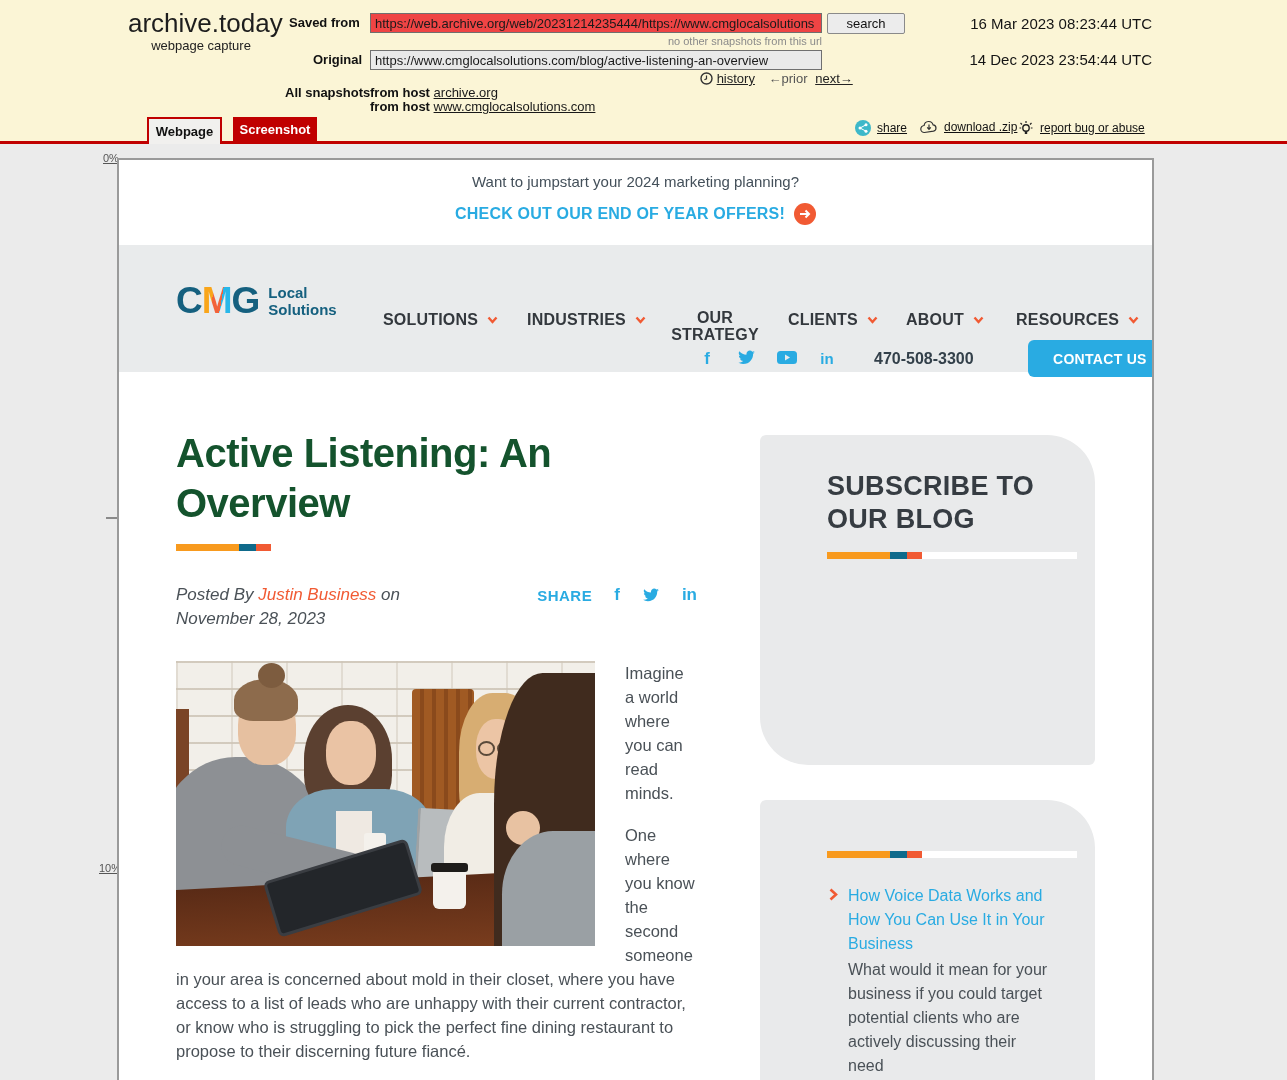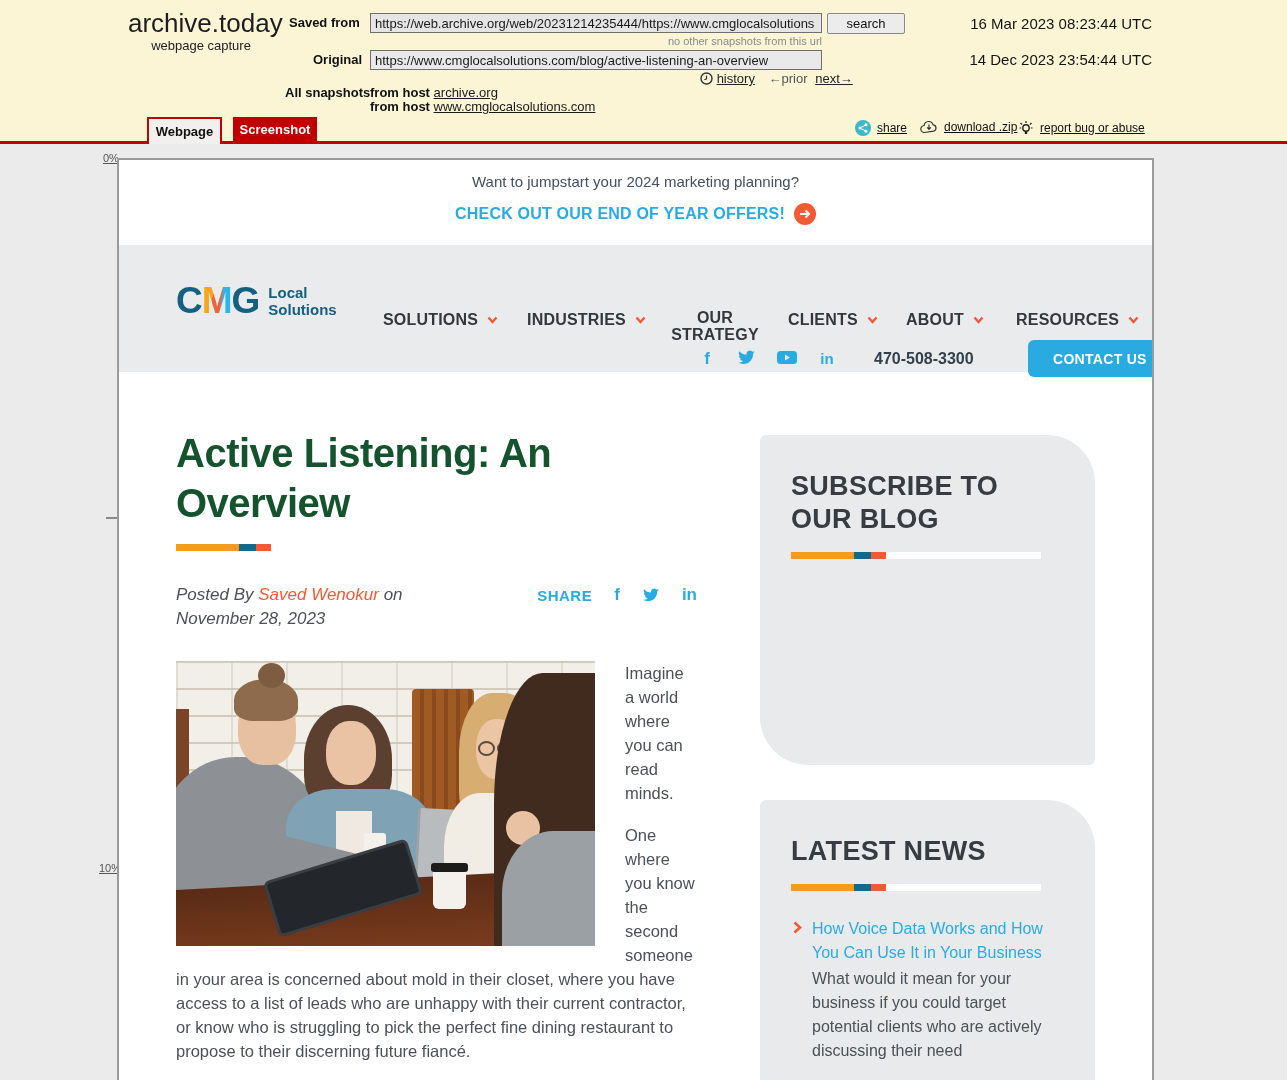--- a/index.html
+++ b/index.html
@@ -12,21 +12,21 @@
   .arch-brand-title { position:absolute; left:128px; top:8px; width:146px; text-align:center;
     font-size:26px; color:#1d1d1d; letter-spacing:0; }
   .arch-brand-sub { position:absolute; left:128px; top:38px; width:146px; text-align:center;
     font-size:13px; color:#222; }
   .arch-lbl { position:absolute; font-size:13px; font-weight:bold; color:#111; }
   .lbl-saved { left:289px; top:15px; }
   .lbl-orig { left:313px; top:52px; }
   .lbl-snaps { left:285px; top:85px; }
   .arch-input { position:absolute; height:20px; width:452px; border:1px solid #6f6f6f;
     font-size:13px; color:#1a1a1a; padding:1px 4px; font-family:"Liberation Sans",sans-serif; }
-  .in-saved { left:370px; top:13px; background:#e5e5e5; }
+  .in-saved { left:370px; top:13px; background:#ef4444; }
   .in-orig { left:370px; top:50px; background:#e9e9e9; }
   .arch-search { position:absolute; left:827px; top:13px; width:78px; height:21px;
     background:#ececec; border:1px solid #8a8a8a; border-radius:2px; font-size:13px; color:#111;
     font-family:"Liberation Sans",sans-serif; }
   .arch-note { position:absolute; left:590px; top:35px; width:232px; text-align:right;
     font-size:11px; color:#8a8a8a; }
   .arch-date { position:absolute; left:930px; width:222px; text-align:right; font-size:15px; color:#141414; }
   .d1 { top:15px; } .d2 { top:51px; }
   .arch-history { position:absolute; left:700px; top:71px; font-size:13px; color:#333; }
   .arch-history a, .hist-link { color:#222; text-decoration:underline; cursor:pointer; }
@@ -137,21 +137,21 @@
   .cup-lid { left:255px; top:202px; width:37px; height:9px; background:#1e1c1a; border-radius:3px; }
   .man-arm { left:44px; top:178px; width:150px; height:40px; background:#8d9094; border-radius:20px; transform:rotate(14deg); }
   .tablet { left:92px; top:198px; width:150px; height:58px; background:#23262a; border-radius:6px;
     transform:rotate(-17deg); border:3px solid #3a3d42; }
   .fg-hair { left:318px; top:12px; width:101px; height:273px; background:#402b1e; border-radius:48% 0 0 0; }
   .fg-shoulder { left:330px; top:150px; width:34px; height:34px; background:#e8c2a2; border-radius:50%; }
   .fg-sweater { left:326px; top:170px; width:93px; height:115px; background:#9aa0a4; border-radius:55% 0 0 0; }
 
   
   .sidebar { position:absolute; left:641px; top:275px; width:335px; }
-  .card { background:#e9eaeb; border-radius:6px 48px 6px 48px; padding:35px 40px 0 31px; }
+  .card { background:#e9eaeb; border-radius:6px 48px 6px 48px; padding:35px 40px 0 67px; }
   .card-1 { height:330px; }
   .card-2 { height:330px; margin-top:35px; }
   .card-title { margin:0; font-size:27px; line-height:33px; font-weight:bold; color:#363c42; letter-spacing:.3px; }
   .card-bar { margin-top:16px; width:250px; height:7px; display:flex; }
   .card-bar .cw { flex:1; background:#fff; }
   .news-item { margin-top:26px; display:flex; align-items:flex-start; }
   .news-chev { margin:4px 10px 0 2px; flex:none; }
   .news-link { font-size:16px; line-height:24px; color:#29abe2; cursor:pointer; }
   .news-excerpt { margin:2px 0 0 0; font-size:16px; line-height:24px; color:#4a5157; }
   svg { display:block; }
@@ -323,21 +323,21 @@
         <h1 class="article-title">Active Listening: An Overview</h1>
         <div class="title-bar">
           <span class="seg-o"></span>
             <span class="seg-b"></span>
             <span class="seg-r"></span>
         </div>
 
         <div class="byline-row">
           <div class="byline">
             <span>Posted By</span>
-            <span class="author">Saved Wenokur</span>
+            <span class="author">Justin Business</span>
             <span>on</span>
             <span>November 28, 2023</span>
           </div>
           <div class="share-row">
             <span class="share-lbl">SHARE</span>
             <span class="share-ic">f</span>
             <span class="share-ic">
               <svg width="18" height="15" viewBox="0 0 19 16">
                   <path d="M18 2.2c-.6.3-1.3.5-2 .6A3.4 3.4 0 0 0 17.5.9c-.7.4-1.4.7-2.2.8A3.4 3.4 0 0 0 9.4 4c0 .3 0 .5.1.8A9.7 9.7 0 0 1 2.4 1.2a3.4 3.4 0 0 0 1 4.6c-.5 0-1-.2-1.5-.4 0 1.6 1.1 3 2.7 3.3-.5.2-1 .2-1.5.1.4 1.3 1.6 2.3 3.1 2.3A6.9 6.9 0 0 1 1 12.6 9.7 9.7 0 0 0 6.3 14c6.3 0 9.8-5.2 9.8-9.8v-.4c.7-.5 1.3-1.1 1.9-1.6z" fill="#29abe2"></path>
                 </svg>
@@ -387,21 +387,20 @@
           <h2 class="card-title">SUBSCRIBE TO OUR BLOG</h2>
           <div class="card-bar">
             <span class="seg-o"></span>
               <span class="seg-b"></span>
               <span class="seg-r"></span>
               <span class="cw"></span>
           </div>
         </div>
 
         <div class="card card-2">
-          <h2 class="card-title">LATEST NEWS</h2>
           <div class="card-bar">
             <span class="seg-o"></span>
               <span class="seg-b"></span>
               <span class="seg-r"></span>
               <span class="cw"></span>
           </div>
           <div class="news-item">
             <span class="news-chev">
               <svg width="9" height="13" viewBox="0 0 9 13">
                   <path d="M1.5 1.5 L7 6.5 L1.5 11.5" fill="none" stroke="#f15a33" stroke-width="2.6"></path>

